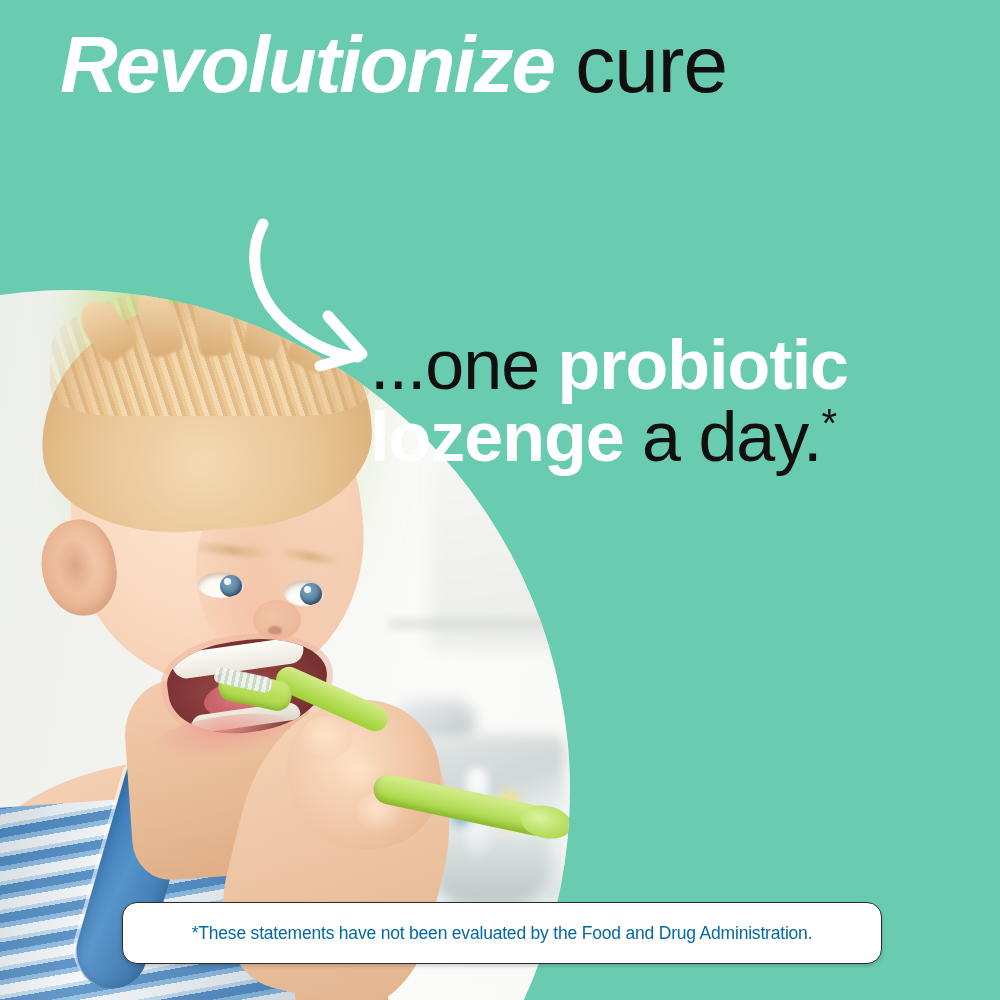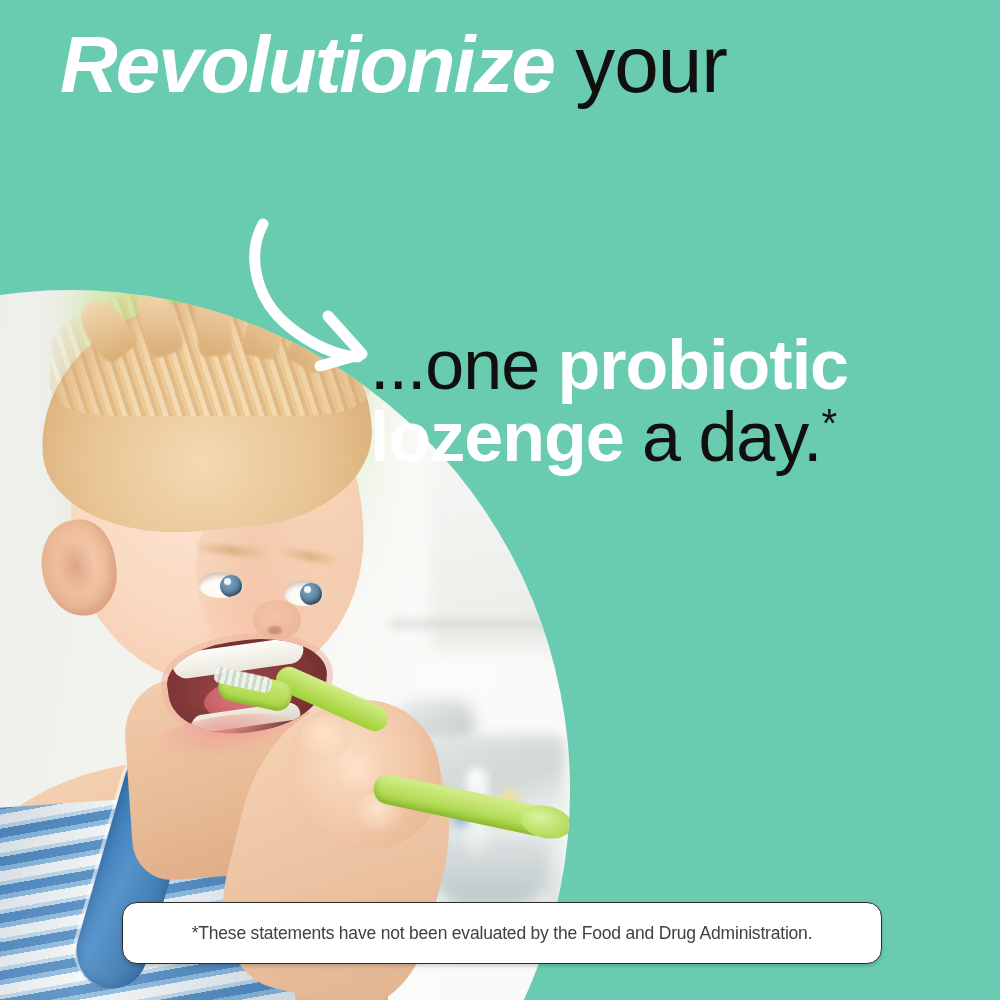--- a/index.html
+++ b/index.html
@@ -586,21 +586,21 @@
     border: 1.5px solid #2b2b2b;
     border-radius: 15px;
     box-sizing: border-box;
     display: flex;
     flex-direction: column;
     align-items: center;
     justify-content: center;
     box-shadow: 0 2px 4px rgba(0,0,0,0.18);
   }
   .disc-line {
-    color: #404040;
+    color: #0369a1;
     font-size: 17.5px;
     line-height: 1.42;
     white-space: nowrap;
     letter-spacing: -0.2px;
   }
 </style>
 </head>
 <body>
 
 <div id="canvas">
@@ -677,21 +677,21 @@
       <div class="brush-tip"></div>
       <div class="brush-neck"></div>
       <div class="brush-head"></div>
       <div class="bristle"></div>
 
       <div class="photo-soft"></div>
     </div>
   </div>
 
   <div class="headline">
-    <span class="hl-line hl-line1"><span class="w-white-italic">Revolutionize</span><span class="w-black"> your</span></span>
+    <span class="hl-line hl-line1"><span class="w-white-italic">Revolutionize</span><span class="w-black"> cure</span></span>
   </div>
 
   <div class="arrow">
     <svg width="220" height="190" viewBox="0 0 220 190" fill="none" xmlns="http://www.w3.org/2000/svg">
       <path d="M53 24 C 36 56, 46 98, 76 124 C 102 146, 128 156, 148 157" stroke="#ffffff" stroke-width="11" stroke-linecap="round" fill="none"></path>
       <path d="M118 116 L 152 154 L 110 166" stroke="#ffffff" stroke-width="11" stroke-linecap="round" stroke-linejoin="round" fill="none"></path>
     </svg>
   </div>
 
   <div class="subhead">

